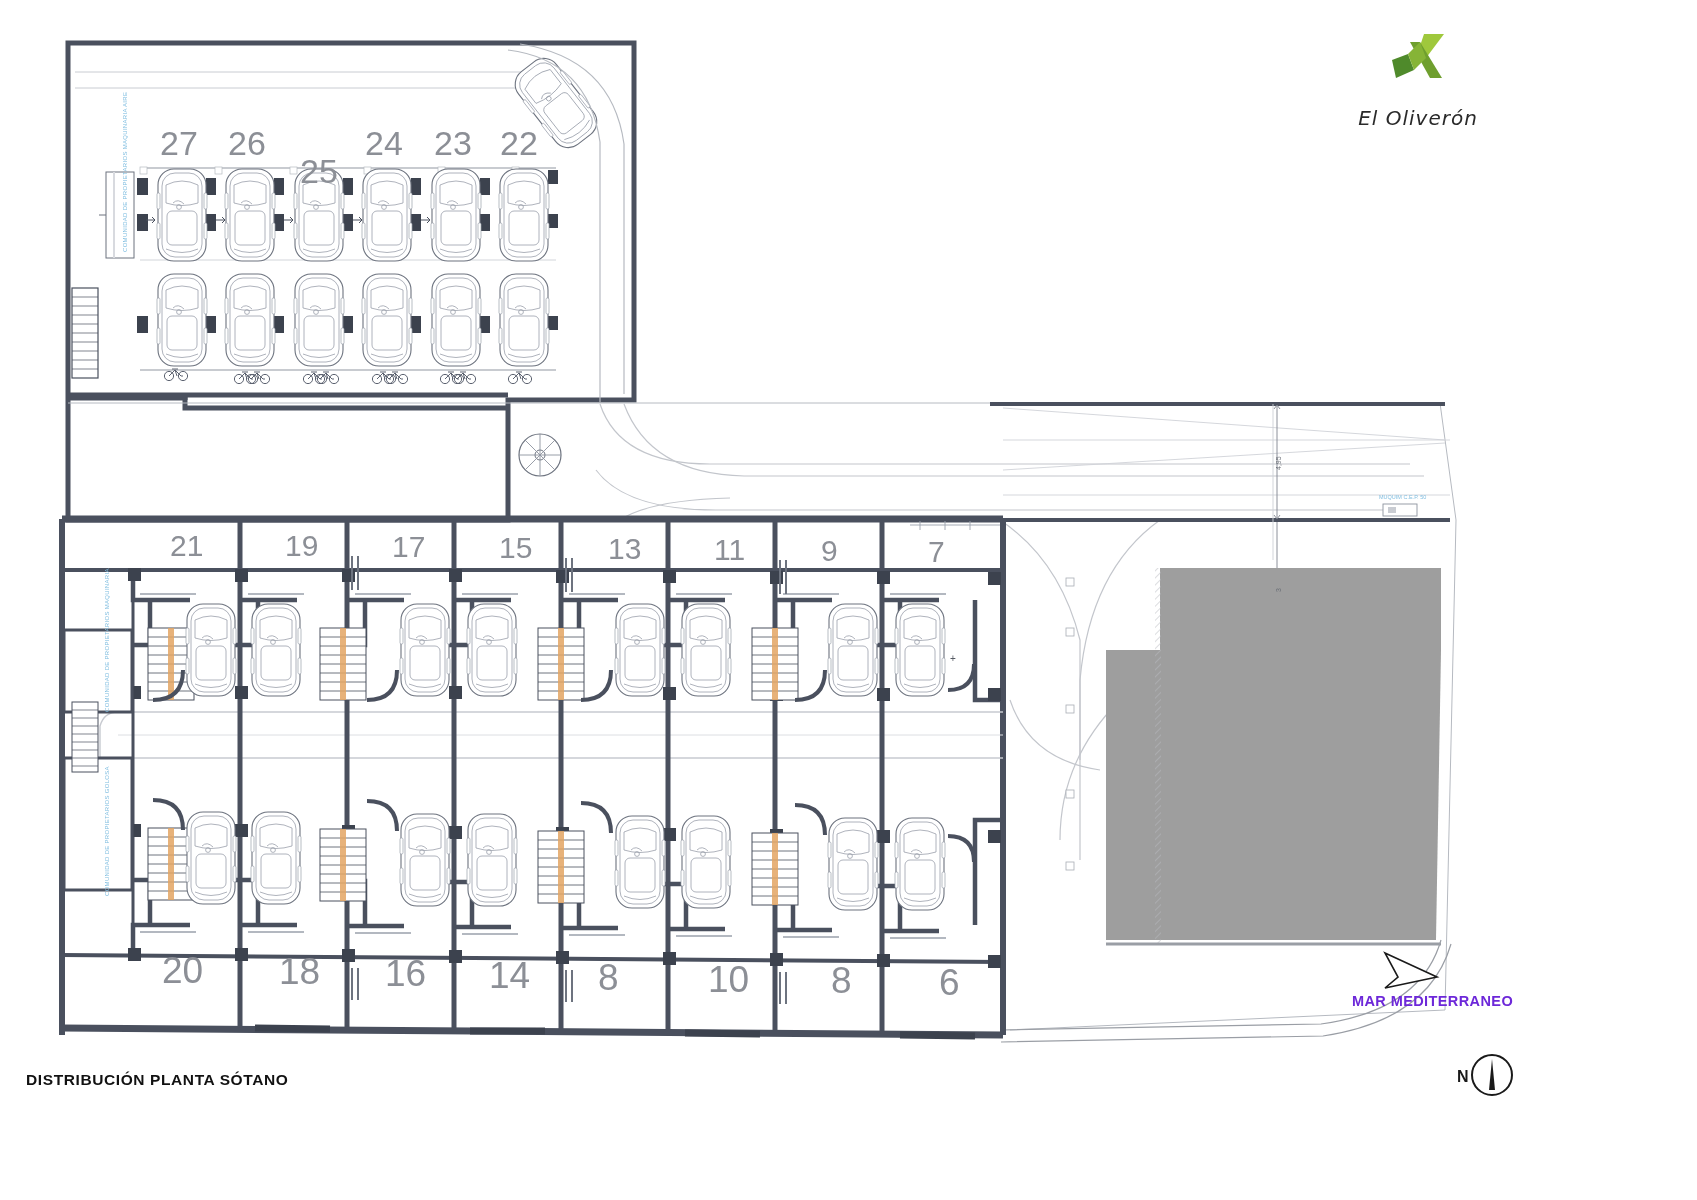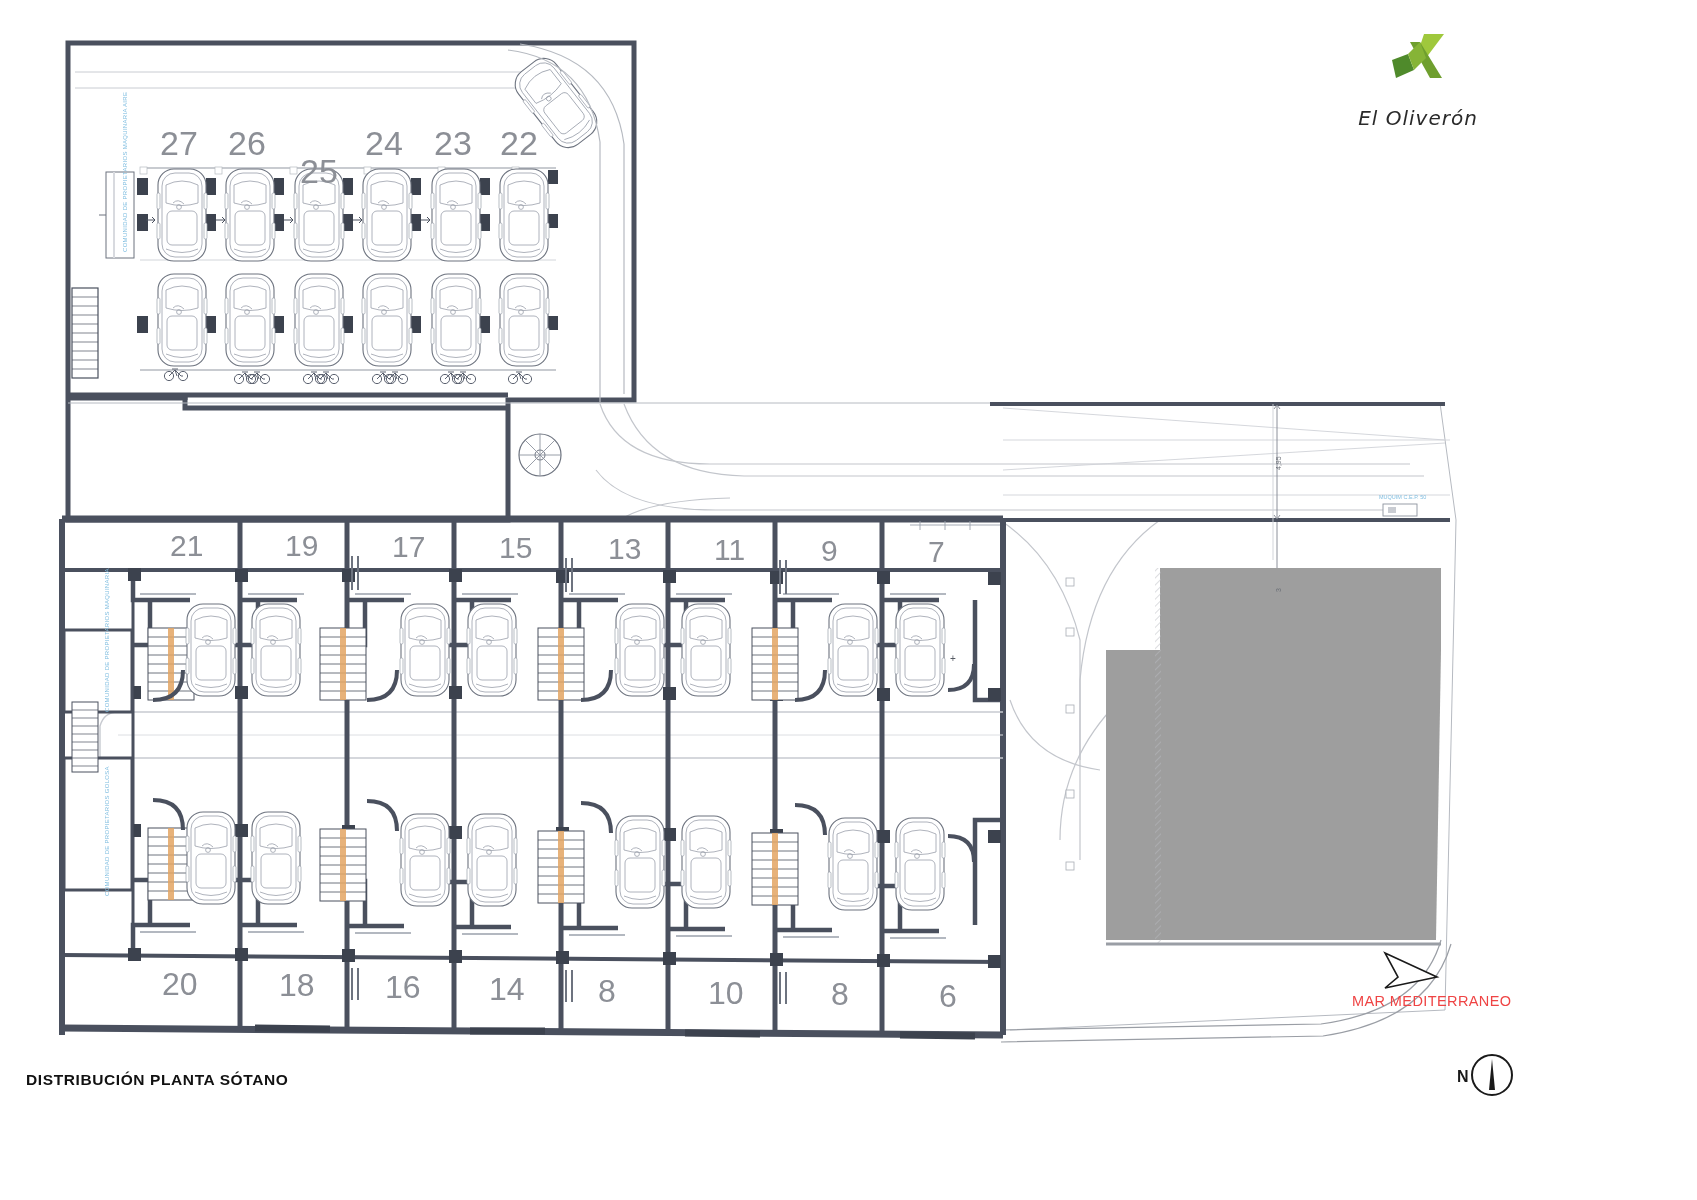--- a/index.html
+++ b/index.html
@@ -36,43 +36,43 @@
     font-family: "Liberation Sans", sans-serif;
     font-weight: 400;
     font-size: 34px;
     letter-spacing: 0px;
     line-height: 1;
     white-space: nowrap;
     user-select: none;
   }
   .stall-num.top-row { font-size: 34px; color: #8c8f96; }
   .stall-num.mid-row { font-size: 30px; color: #8c8f96; }
-  .stall-num.bot-row { font-size: 32px; color: #8c8f96; margin-top: 16px; }
+  .stall-num.bot-row { font-size: 37px; color: #8c8f96; }
 
   .plan-title {
     position: absolute;
     left: 26px;
     top: 1071px;
     font-family: "Liberation Sans", sans-serif;
     font-weight: bold;
     font-size: 15.5px;
     letter-spacing: 0.6px;
     color: #111111;
     white-space: nowrap;
   }
 
   .sea-label {
     position: absolute;
     left: 1352px;
     top: 993px;
     font-family: "Liberation Sans", sans-serif;
-    font-weight: normal;
+    font-weight: bold;
     font-size: 14.5px;
     letter-spacing: 0.4px;
-    color: #ef4444;
+    color: #6d28d9;
     white-space: nowrap;
   }
 
   .north-label {
     position: absolute;
     left: 1457px;
     top: 1068px;
     font-family: "Liberation Sans", sans-serif;
     font-weight: bold;
     font-size: 16px;

